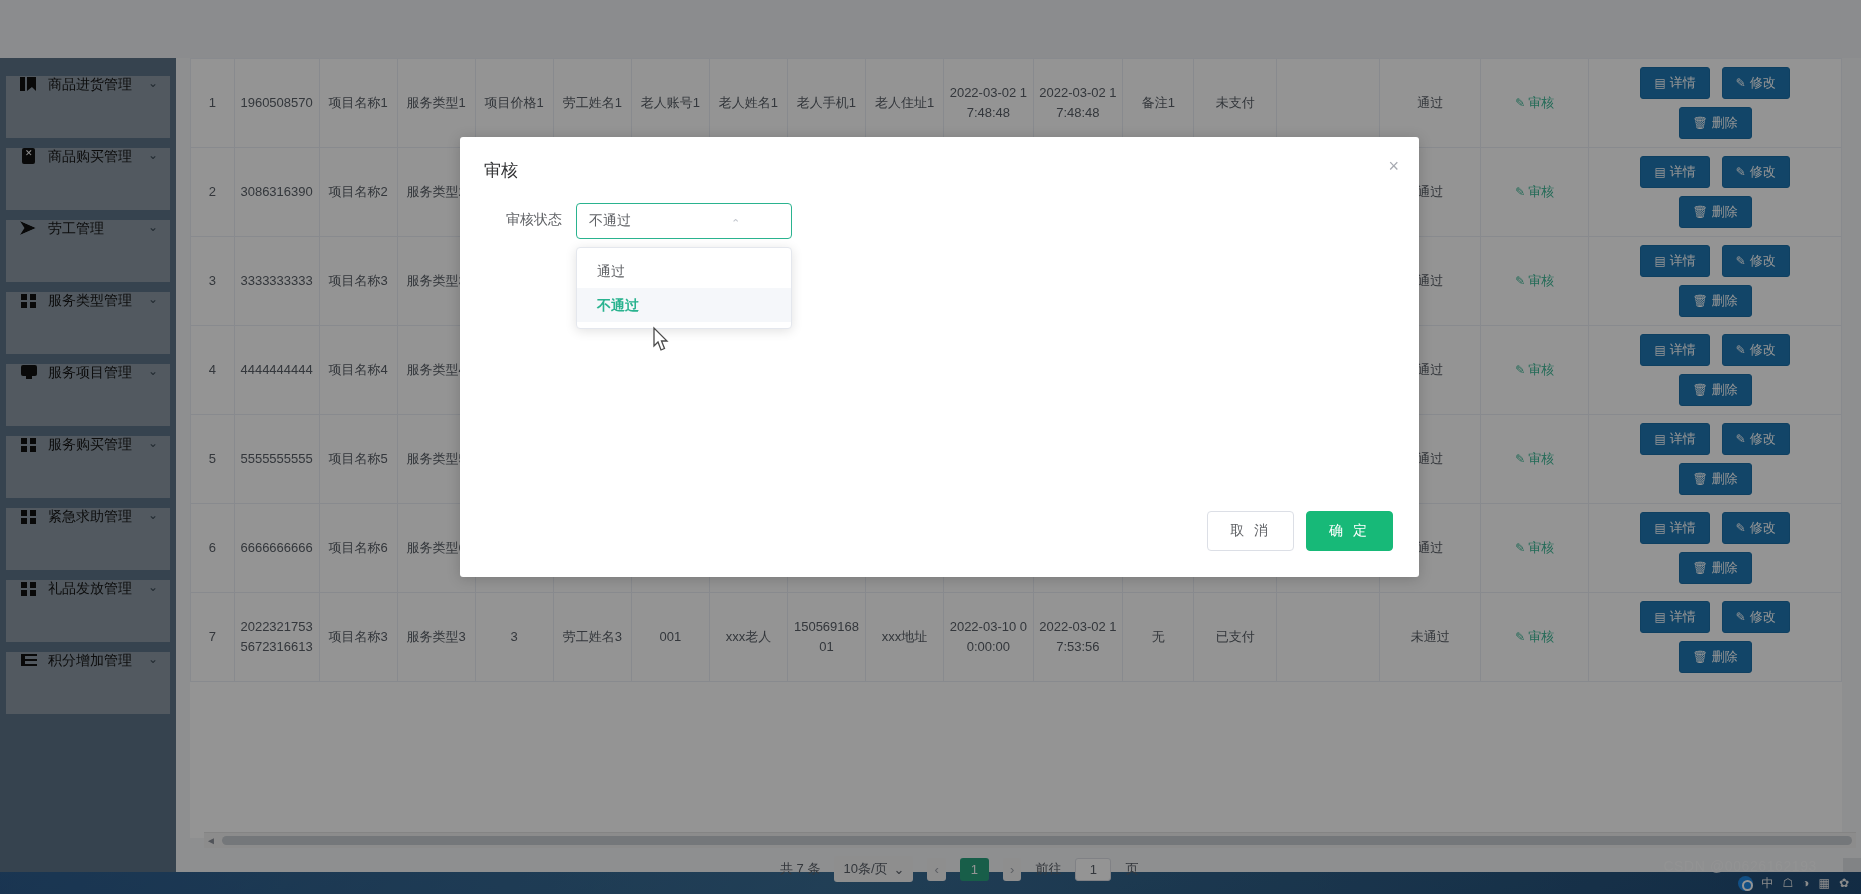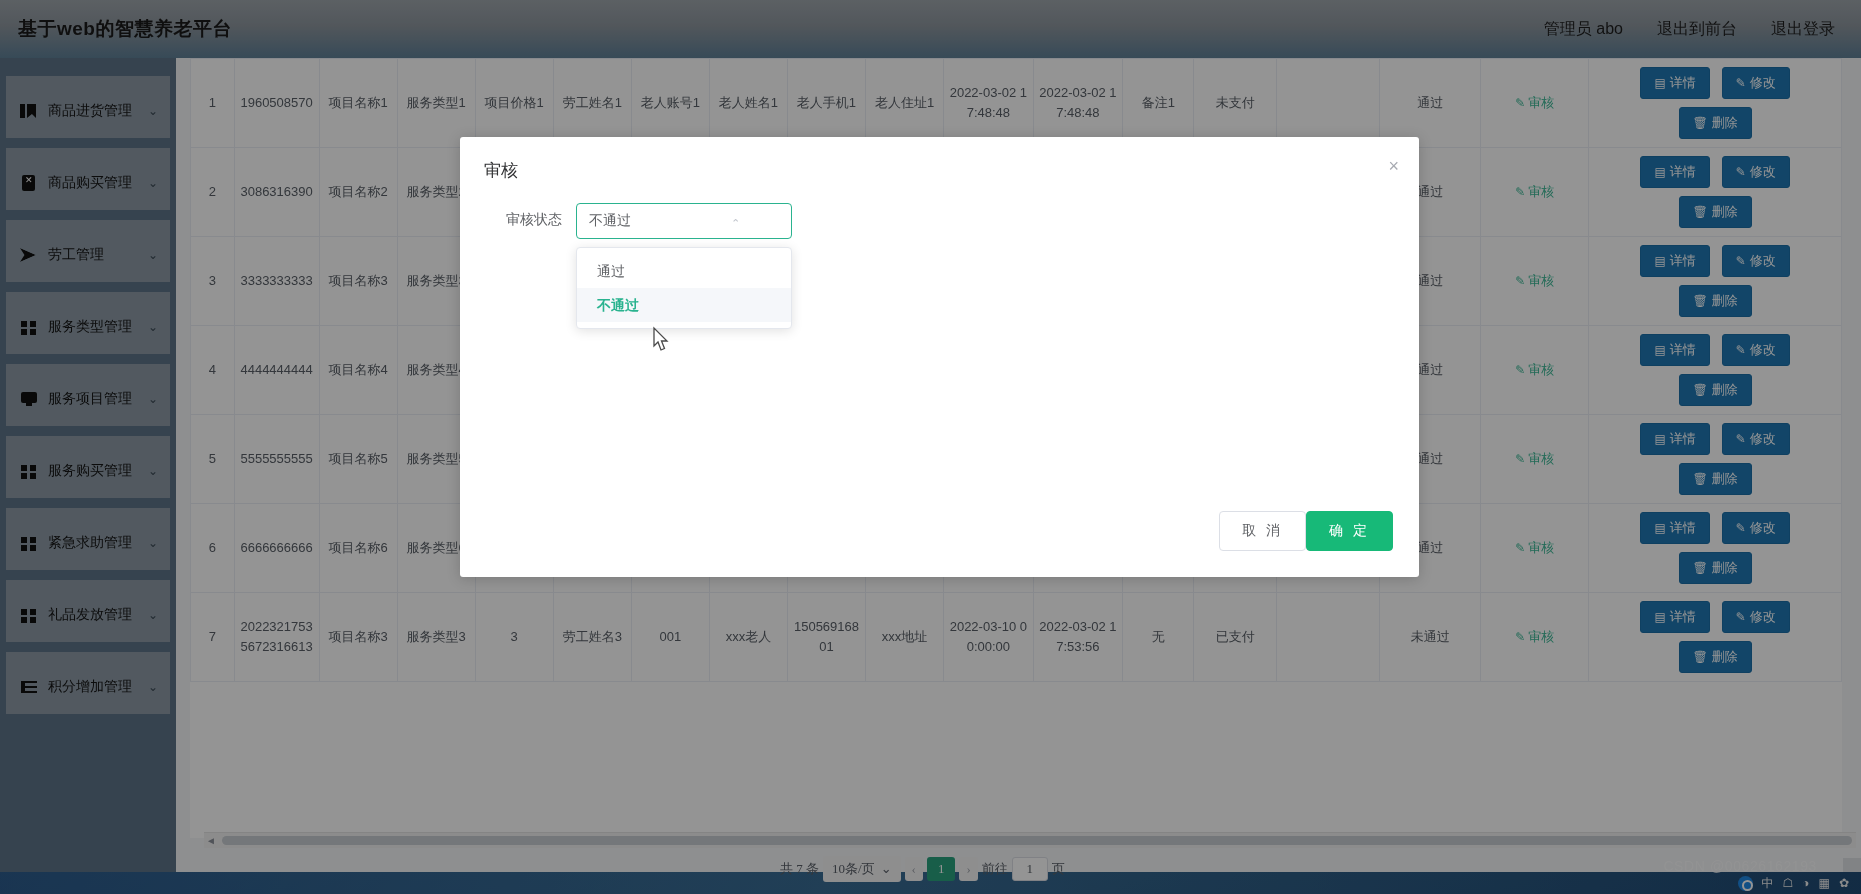--- a/index.html
+++ b/index.html
@@ -41,21 +41,21 @@
   
   .sidebar {
     position:absolute; left:0; top:58px; width:176px; height:814px;
     background:#5d7489;
     padding-top: 8px;
     overflow:hidden;
   }
   .menu-item {
     position:relative; height: 62px; margin: 10px 6px;
     background: rgba(180,186,190,.55);
-    display:flex; align-items:center; padding: 8px 12px 0 14px;
+    display:flex; padding: 0 12px 0 14px;
     cursor:pointer;
   }
   .menu-item .mi-icon { width:18px; height:16px; flex:0 0 18px; margin-right:10px; position:relative; }
   .menu-item .mi-label { font-size:14px; color:#151515; flex:1; }
   .menu-item .mi-caret { font-size:12px; color:#3c4a55; }
   .menu-item.child { justify-content:center; padding-left:0; }
   .menu-item.child .mi-label { flex:none; text-align:center; }
 
   
   .ic-book::before{content:"";position:absolute;left:0;top:1px;width:5px;height:14px;background:#111;}
@@ -129,22 +129,22 @@
     position:absolute; left:14px; top: 774px; width: 1652px; height: 16px;
     background:#f2f2f2; border-top:1px solid #e4e4e4;
     display:flex; align-items:center;
   }
   .hscroll .arrow { width:14px; text-align:center; font-size:10px; color:#8b9099; }
   .hscroll .bar { flex:1; height:9px; background:#c9cdd2; border-radius:5px; margin:0 4px; }
 
   
   .pagination {
     position:absolute; left: 780px; top: 856px;
-    display:flex; align-items:center; gap: 4px;
-    font-size: 13px; color:#5a6068; z-index: 6; font-family: Liberation Serif, serif;
+    display:flex; align-items:center; gap: 14px;
+    font-size: 13px; color:#5a6068; z-index: 6;
   }
   .pagination .pg-box {
     background:#f4f4f5; border-radius:3px; padding: 4px 9px; display:flex; align-items:center; gap:6px;
   }
   .pagination .pg-cur { background:#2aa37f; color:#fff; border-radius:3px; padding: 4px 11px; }
   .pagination .pg-btn { background:#f4f4f5; border-radius:3px; padding: 4px 7px; color:#a0a4ab; }
   .pagination .pg-inp { background:#fff; border:1px solid #dcdfe6; border-radius:3px; padding:3px 8px; width:36px; text-align:center;}
 
   
   .mask { position:absolute; inset:0; background: rgba(0,0,0,.42); z-index: 20; }
@@ -188,21 +188,21 @@
   }
   .select-drop .opt.selected { color:#2ab38f; font-weight:bold; background:#f5f7fa; }
 
   .ta-wrap { flex:1; }
   .ta {
     width: 842px; height: 160px; border:1px solid #dcdfe6; border-radius:4px;
     resize: none; font-family:"Liberation Sans", sans-serif; font-size:14px; color:#606266;
     padding: 8px 12px; outline:none; background:#fff;
   }
   .modal-foot {
-    position:absolute; right: 26px; bottom: 26px; display:flex; align-items:center;
+    position:absolute; right: 26px; bottom: 26px; display:flex; gap: 12px; align-items:center;
   }
   .mbtn {
     font-size: 14px; border-radius: 4px; padding: 10px 22px; cursor:pointer; letter-spacing:3px;
   }
   .mbtn.cancel { background:#fff; border:1px solid #dcdfe6; color:#606266; }
   .mbtn.ok { background:#17b978; border:1px solid #17b978; color:#fff; }
 
   
   .cursor { position:absolute; left: 648px; top: 325px; z-index: 40; pointer-events:none; }
 
@@ -223,28 +223,20 @@
     position:absolute; right:0; top:858px; width:18px; height:14px; background:#dfe2e6; z-index:8;
   }
 </style>
 </head>
 <body>
 
 <div class="desktop"></div>
 
 <div class="app">
 
-  <div class="header">
-    <div class="brand">基于web的智慧养老平台</div>
-    <div class="header-right">
-      <span>管理员 abo</span>
-      <span>退出到前台</span>
-      <span>退出登录</span>
-    </div>
-  </div>
 
   <div class="sidebar">
     <div class="menu-item">
       <span class="mi-icon ic-book"></span>
       <span class="mi-label">商品进货管理</span>
       <span class="mi-caret">⌄</span>
     </div>
     <div class="menu-item">
       <span class="mi-icon ic-clip"></span>
       <span class="mi-label">商品购买管理</span>

